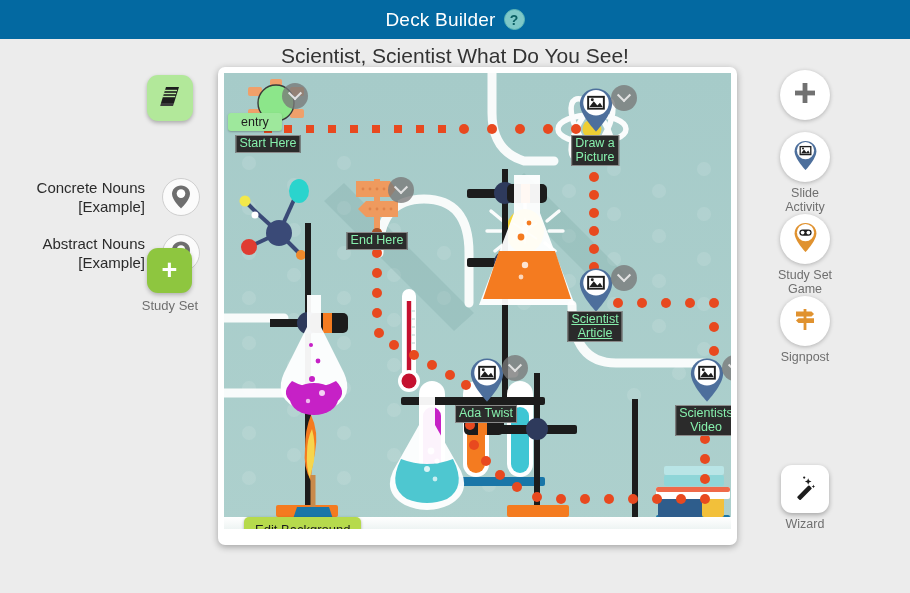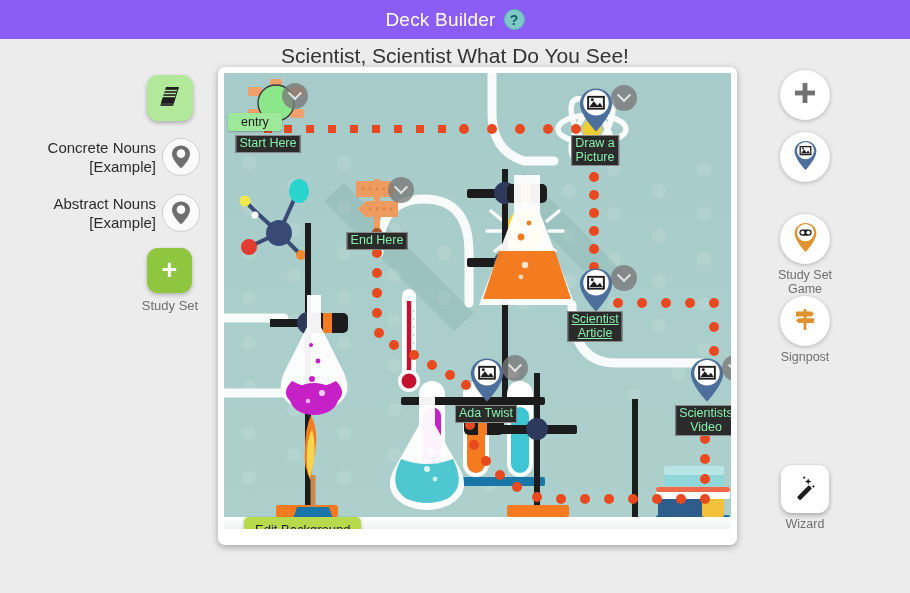--- a/index.html
+++ b/index.html
@@ -8,21 +8,21 @@
     width: 910px; height: 593px;
     font-family: "Liberation Sans", sans-serif;
     background: #ececec;
     overflow: hidden;
   }
 
   
   #app-header {
     position: absolute; left: 0; top: 0;
     width: 910px; height: 39px;
-    background: #8b5cf6;
+    background: #0369a1;
     display: flex; align-items: center; justify-content: center;
   }
   #app-title-wrap { display: flex; align-items: center; gap: 8px; }
   #app-title {
     color: #ffffff; font-size: 19px; letter-spacing: .2px;
   }
   #help-icon {
     width: 21px; height: 21px; border-radius: 50%;
     background: #7fc8c8; color: #0c5f63;
     display: flex; align-items: center; justify-content: center;
@@ -44,21 +44,21 @@
   #book-button {
     position: absolute; left: 147px; top: 5px;
     width: 46px; height: 46px; border-radius: 11px;
     background: #b2e89a;
     box-shadow: 0 2px 4px rgba(0,0,0,.28);
     display: flex; align-items: center; justify-content: center;
     cursor: pointer;
   }
   .deck-row {
     position: absolute; right: 18px;
-    display: flex; align-items: center; gap: 6px;
+    display: flex; align-items: center; gap: 17px; margin-top: 40px;
   }
   .deck-label {
     text-align: right; font-size: 15px; color: #2b2b2b; line-height: 19px;
   }
   .pin-circle {
     width: 38px; height: 38px; border-radius: 50%;
     background: #fbfbfb; border: 1px solid #cfcfcf;
     display: flex; align-items: center; justify-content: center;
     cursor: pointer; flex: none;
   }
@@ -224,20 +224,24 @@
     <div class="tool-circle">
       <span>
         <svg width="27" height="33" viewBox="0 0 27 33">
           <path d="M13.5 2 C7.4 2 2.6 6.6 2.6 12.2 C2.6 19.6 13.5 31 13.5 31 C13.5 31 24.4 19.6 24.4 12.2 C24.4 6.6 19.6 2 13.5 2 Z" fill="#4d6f9c"></path>
           <circle cx="13.5" cy="11.6" r="8.6" fill="#ffffff"></circle>
           <rect x="8.2" y="7.6" width="10.6" height="8" fill="#ffffff" stroke="#1d1d1d" stroke-width="1.3"></rect>
           <path d="M9 14.4 L12 10.6 L14.4 13.4 L16.2 11.6 L18 14.4 Z" fill="#1d1d1d"></path>
           <circle cx="11" cy="9.6" r="1" fill="#1d1d1d"></circle>
         </svg>
       </span>
+    </div>
+    <div class="tool-label">
+      <div>Slide</div>
+      <div>Activity</div>
     </div>
   </div>
 
   <div class="tool" style="top:144px;">
     <div class="tool-circle">
       <span>
         <svg width="27" height="33" viewBox="0 0 27 33">
           <path d="M13.5 2 C7.4 2 2.6 6.6 2.6 12.2 C2.6 19.6 13.5 31 13.5 31 C13.5 31 24.4 19.6 24.4 12.2 C24.4 6.6 19.6 2 13.5 2 Z" fill="#e0922f"></path>
           <circle cx="13.5" cy="11.6" r="8.6" fill="#ffffff"></circle>
           <rect x="7.4" y="8.4" width="12.2" height="6.4" rx="3.2" fill="#1d1d1d"></rect>

